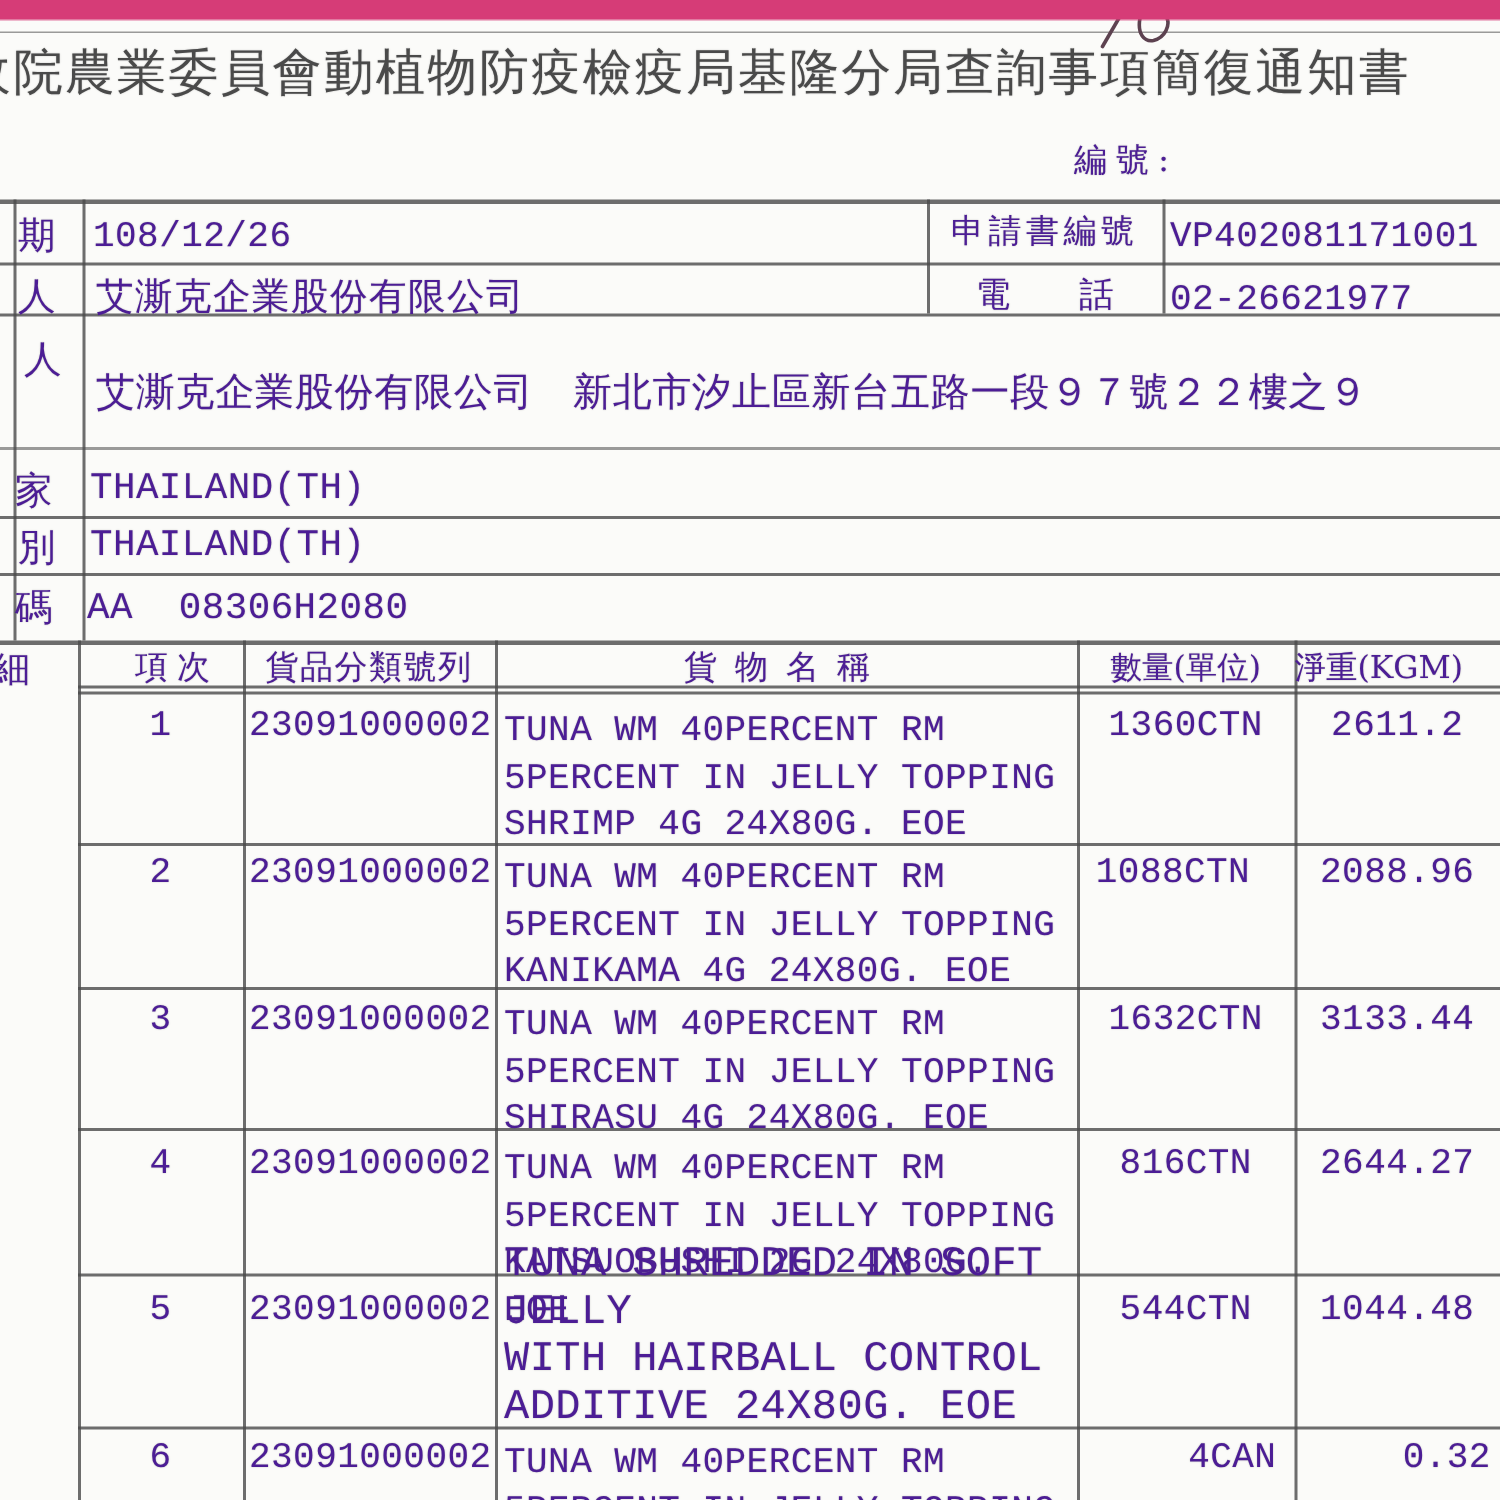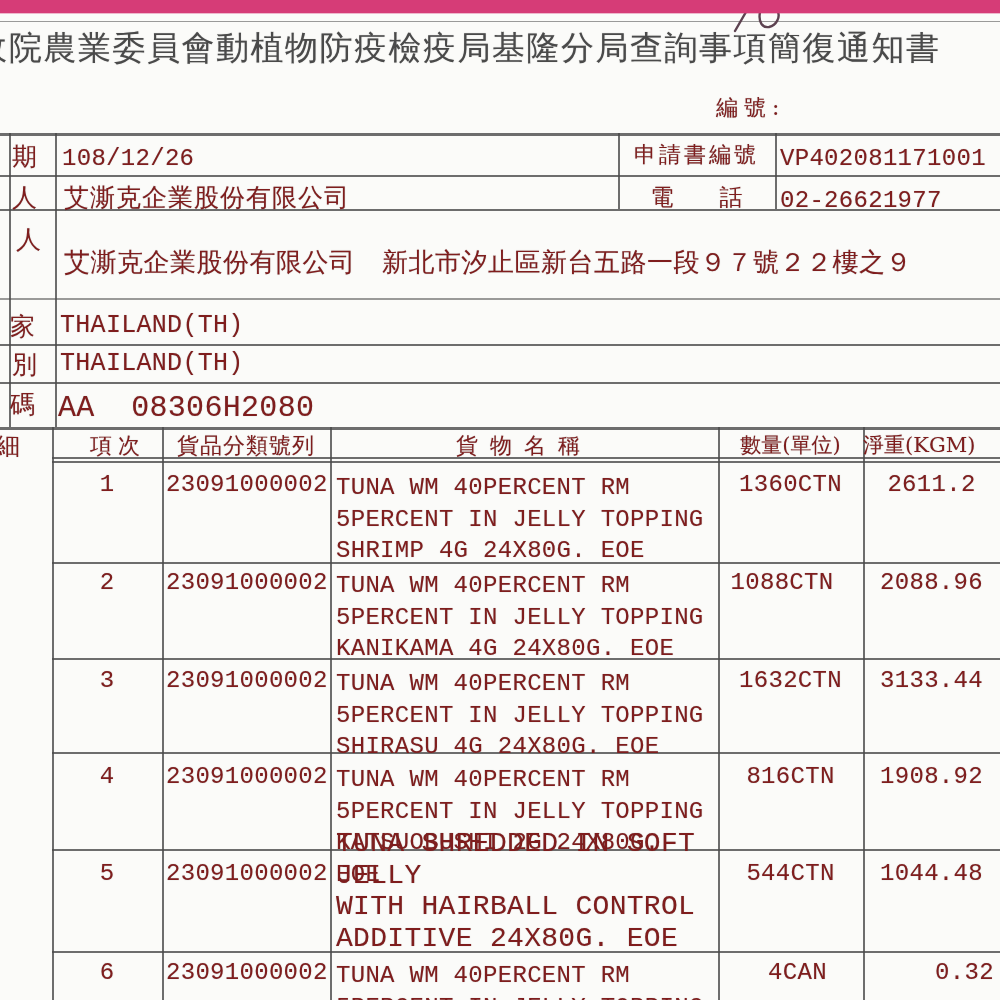--- a/index.html
+++ b/index.html
@@ -2,21 +2,21 @@
 <html><head>
 <meta charset="utf-8">
 <style>
   html,body{margin:0;padding:0;}
   body{
     width:1000px;height:1000px;overflow:hidden;position:relative;
     background:#fbfbf9;
     font-family:"Liberation Serif","DejaVu Serif",serif;
   }
   .abs{position:absolute;}
-  .t{position:absolute;color:#7f1d1d;line-height:1.08;
+  .t{position:absolute;color:#4c1d95;line-height:1.08;
      text-shadow:0 0 1px rgba(90,90,90,.45);white-space:nowrap;}
   .cjk{font-family:"DejaVu Serif","Liberation Serif",serif;}
   .mono{font-family:"Liberation Mono","DejaVu Sans Mono",monospace;letter-spacing:.3px;}
   .pre{white-space:pre;}
   .preline{white-space:pre-line;}
   .hl{position:absolute;height:2px;background:#4a4a4a;opacity:.8;}
   .hl.thin{height:1px;opacity:.55;}
   .vl{position:absolute;width:2px;background:#4a4a4a;opacity:.8;}
   .ctr{text-align:center;}
   .accent{position:absolute;left:0;top:0;width:1000px;height:13px;z-index:3;}
@@ -66,21 +66,21 @@
 <div class="t cjk" style="left:16px;top:226px;font-size:25px;">人</div>
 <div class="t cjk" style="left:64px;top:248px;font-size:26px;letter-spacing:.5px;">艾澌克企業股份有限公司　新北市汐止區新台五路一段９７號２２樓之９</div>
 
 <div class="t cjk" style="left:10px;top:313px;font-size:25px;">家</div>
 <div class="t mono" style="left:60px;top:312px;font-size:25px;">THAILAND(TH)</div>
 
 <div class="t cjk" style="left:12px;top:351px;font-size:25px;">別</div>
 <div class="t mono" style="left:60px;top:350px;font-size:25px;">THAILAND(TH)</div>
 
 <div class="t cjk" style="left:10px;top:391px;font-size:25px;">碼</div>
-<div class="t mono pre" style="left:58px;top:392px;font-size:30px;">AA  08306H2080</div>
+<div class="t mono pre" style="left:58px;top:392px;font-size:25px;">AA  08306H2080</div>
 
 <div class="vl" style="left:52px;top:427px;height:573px;"></div>
 <div class="vl" style="left:162px;top:427px;height:573px;"></div>
 <div class="vl" style="left:330px;top:427px;height:573px;"></div>
 <div class="vl" style="left:718px;top:427px;height:573px;"></div>
 <div class="vl" style="left:863px;top:427px;height:573px;"></div>
 <div class="hl" style="left:52px;top:457px;width:948px;"></div>
 <div class="hl" style="left:52px;top:461px;width:948px;"></div>
 <div class="hl" style="left:52px;top:562px;width:948px;"></div>
 <div class="hl" style="left:52px;top:658px;width:948px;"></div>
@@ -125,33 +125,33 @@
   <div class="t mono ctr" style="left:863px;top:668px;width:137px;font-size:24px;">3133.44</div>
 </div>
 
 <div>
   <div class="t mono ctr" style="left:52px;top:764px;width:110px;font-size:24px;">4</div>
   <div class="t mono" style="left:166px;top:764px;font-size:24px;">23091000002</div>
   <div class="t mono preline" style="left:336px;top:764px;width:380px;font-size:24px;line-height:31.5px;">TUNA WM 40PERCENT RM
 5PERCENT IN JELLY TOPPING
 KATSUOBUSHI 2G 24X80G. EOE</div>
   <div class="t mono ctr" style="left:718px;top:764px;width:145px;font-size:24px;">816CTN</div>
-  <div class="t mono ctr" style="left:863px;top:764px;width:137px;font-size:24px;">1908.92</div>
+  <div class="t mono ctr" style="left:863px;top:764px;width:137px;font-size:24px;">2644.27</div>
 </div>
 
 <div>
   <div class="t mono ctr" style="left:52px;top:861px;width:110px;font-size:24px;">5</div>
   <div class="t mono" style="left:166px;top:861px;font-size:24px;">23091000002</div>
   <div class="t mono preline" style="left:336px;top:828px;width:380px;font-size:28px;line-height:31.5px;">TUNA SHREDDED IN SOFT JELLY
 WITH HAIRBALL CONTROL
 ADDITIVE 24X80G. EOE</div>
   <div class="t mono ctr" style="left:718px;top:861px;width:145px;font-size:24px;">544CTN</div>
   <div class="t mono ctr" style="left:863px;top:861px;width:137px;font-size:24px;">1044.48</div>
 </div>
 
 <div>
   <div class="t mono ctr" style="left:52px;top:960px;width:110px;font-size:24px;">6</div>
   <div class="t mono" style="left:166px;top:960px;font-size:24px;">23091000002</div>
   <div class="t mono preline" style="left:336px;top:960px;width:380px;font-size:24px;line-height:31.5px;">TUNA WM 40PERCENT RM
 5PERCENT IN JELLY TOPPING</div>
-  <div class="t mono ctr" style="left:718px;top:960px;width:159px;font-size:24px;">4CAN</div>
+  <div class="t mono ctr" style="left:718px;top:960px;width:159px;font-size:24px;padding-left:24px;">4CAN</div>
   <div class="t mono ctr" style="left:863px;top:960px;width:137px;font-size:24px;padding-left:33px;">0.32</div>
 </div>
 
 </body></html>

